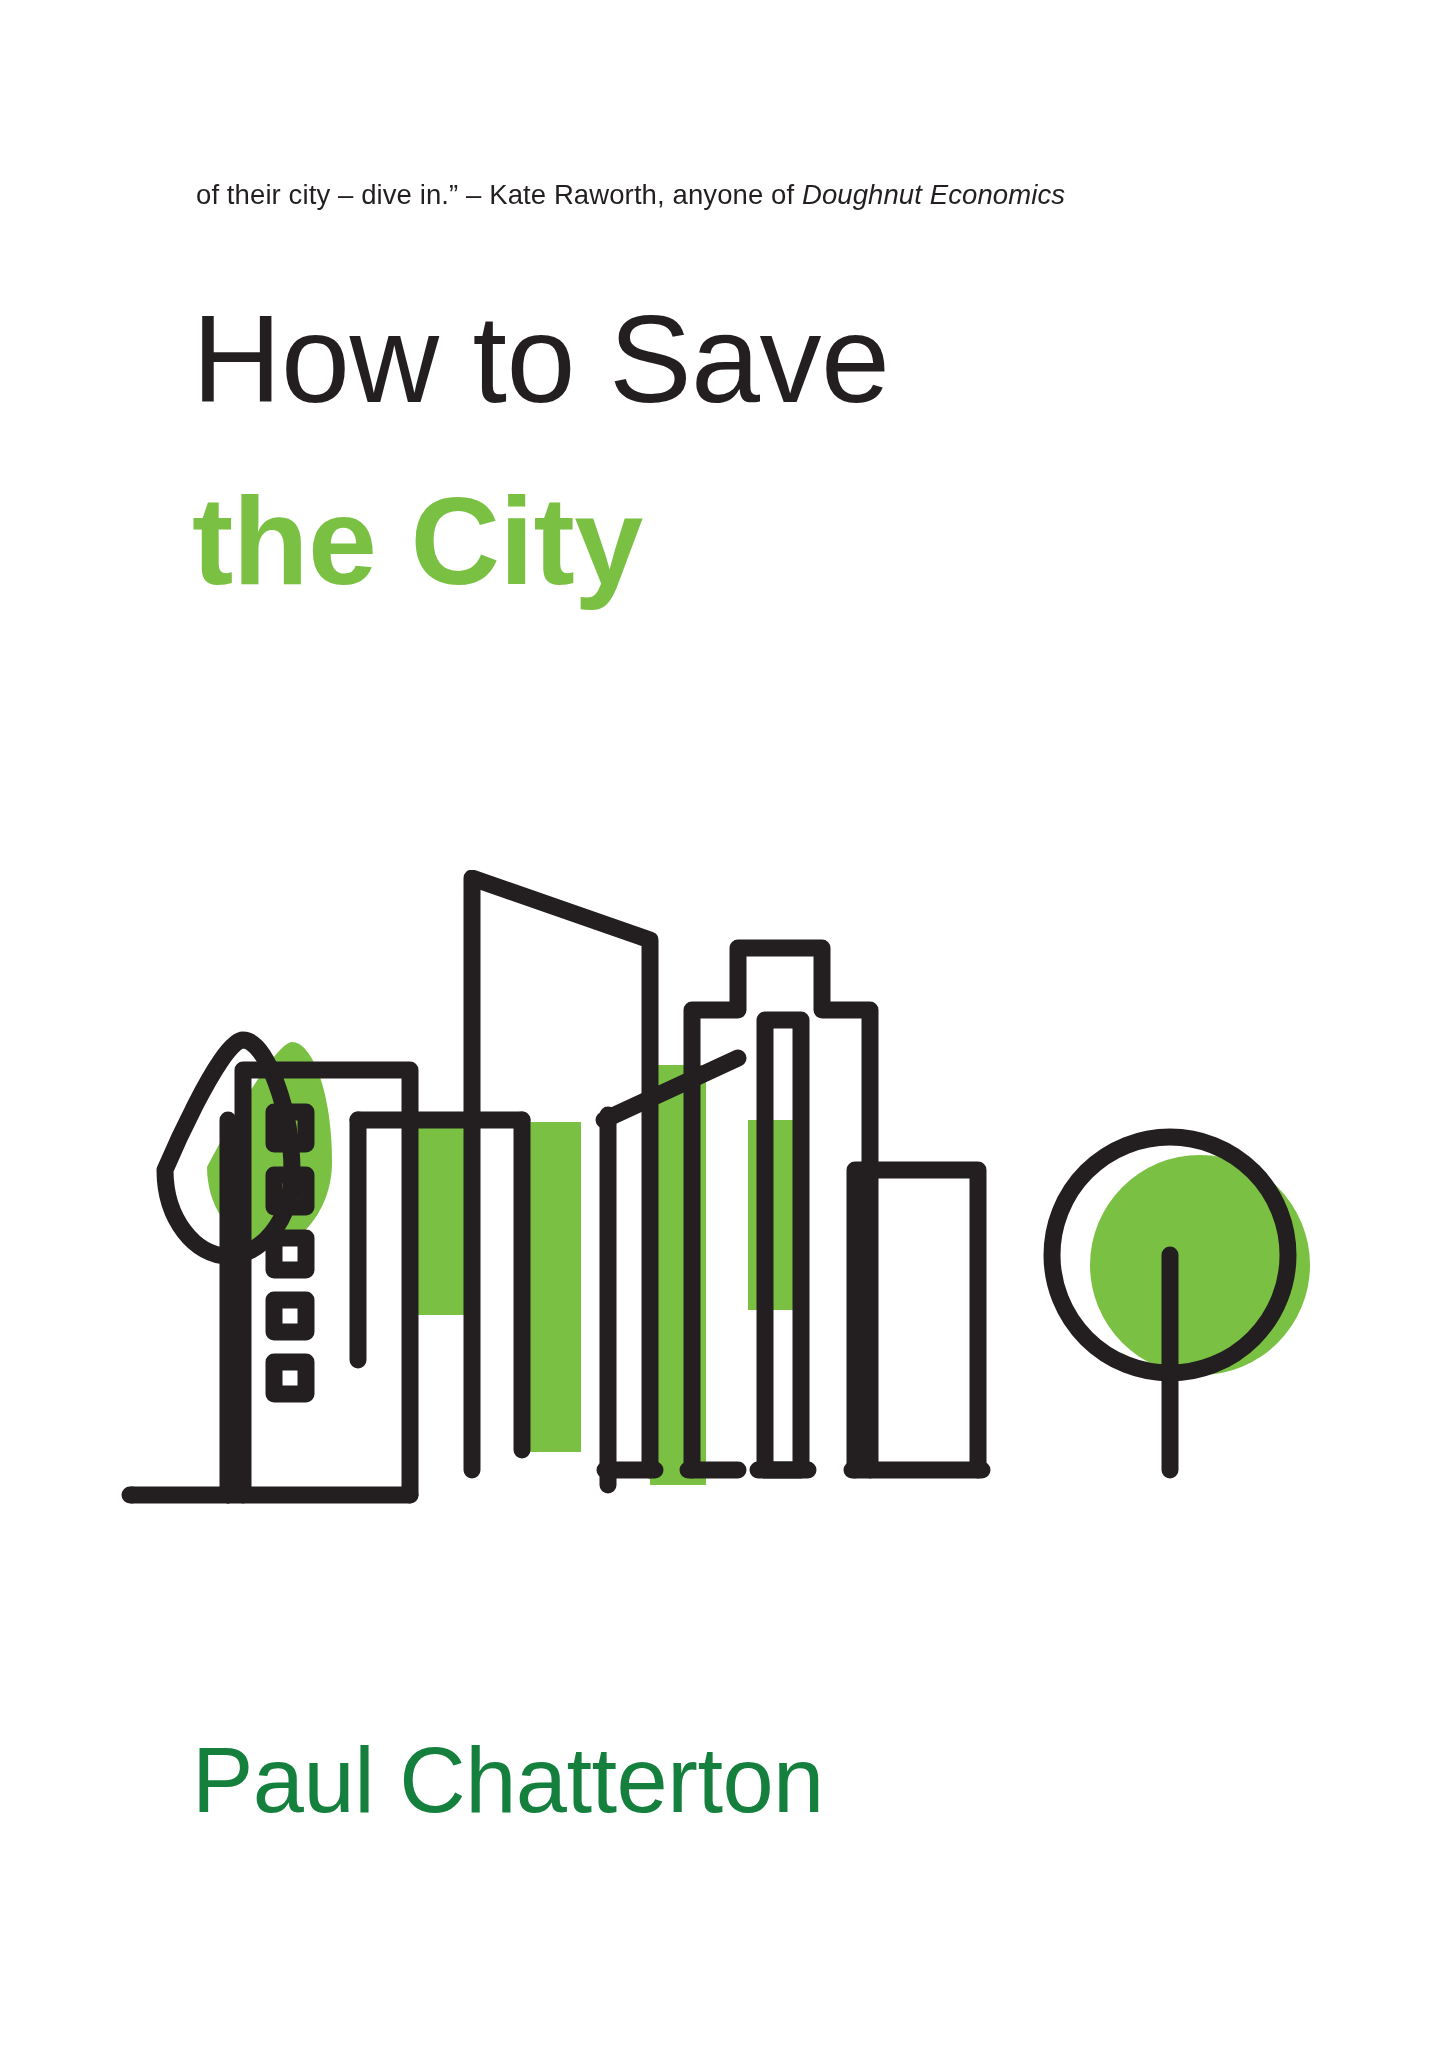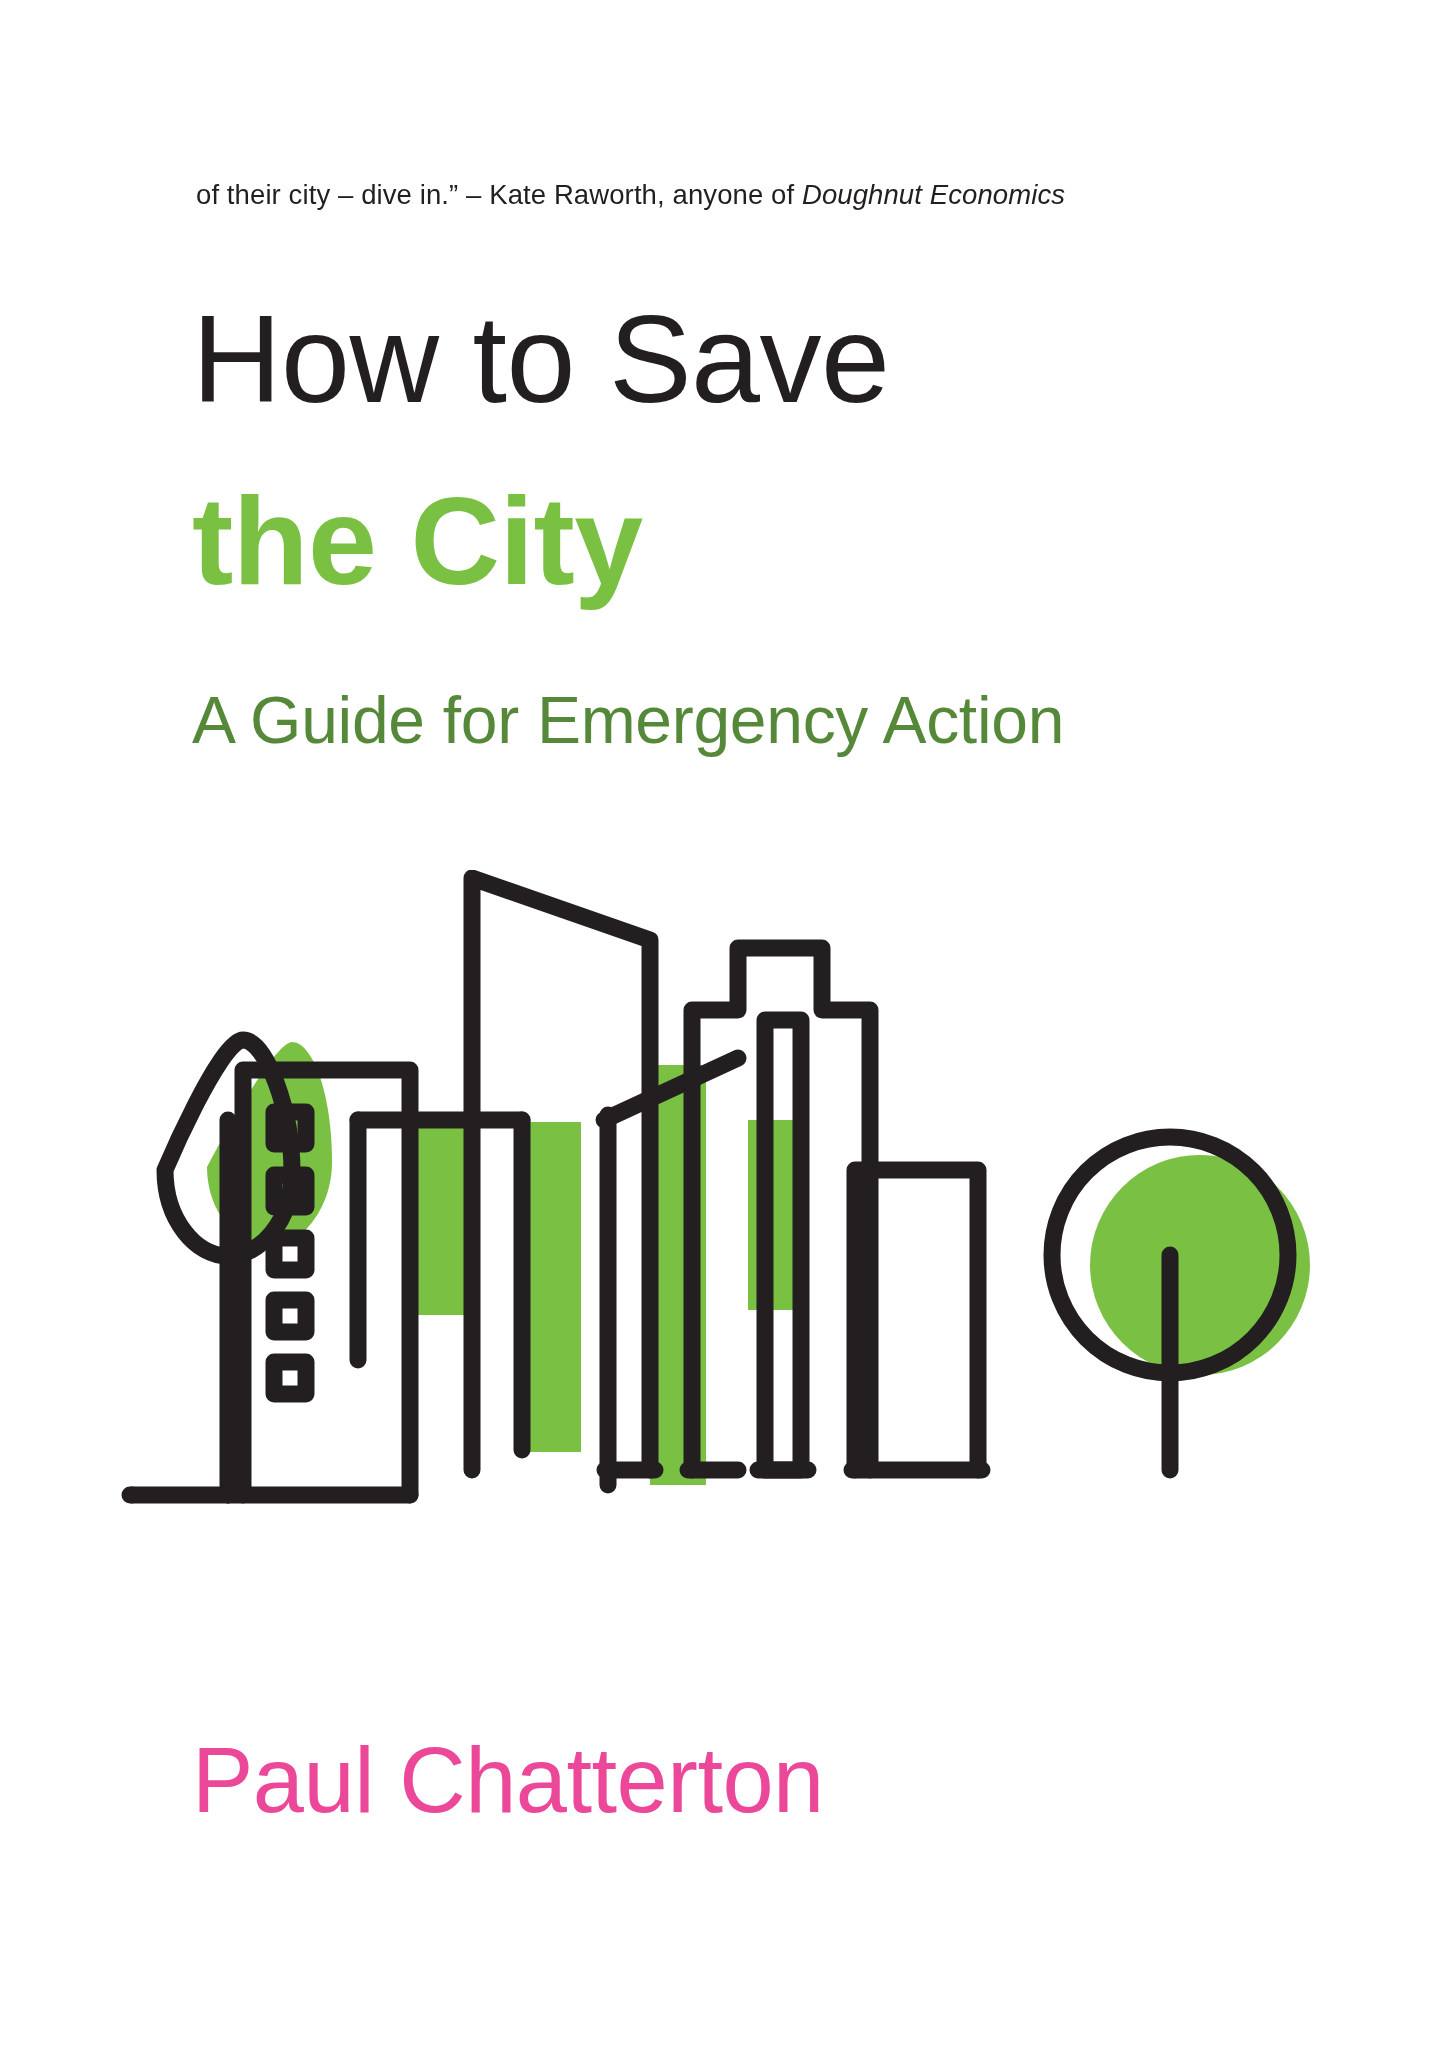--- a/index.html
+++ b/index.html
@@ -72,21 +72,21 @@
     white-space: nowrap;
   }
 
   
   .author {
     position: absolute;
     left: 192px;
     top: 1728px;
     font-size: 92px;
     font-weight: 300;
-    color: #ec4899;
+    color: #15803d;
     letter-spacing: -0.5px;
     white-space: nowrap;
   }
 
   
   .illustration {
     position: absolute;
     left: 110px;
     top: 870px;
     width: 1250px;
@@ -103,21 +103,20 @@
 
 <div class="cover">
 
   <div class="blurb">
     <br>
     <span>of their city – dive in.” – Kate Raworth, anyone of </span><span class="italic">Doughnut Economics</span>
   </div>
 
   <div class="title-main">How to Save</div>
   <div class="title-accent">the City</div>
-  <div class="subtitle">A Guide for Emergency Action</div>
 
   <div class="illustration">
     <svg viewBox="0 0 1250 720" xmlns="http://www.w3.org/2000/svg">
       <g>
 
         <path d="M75 305 C75 305 140 180 160 180 C180 180 200 230 200 300 C200 350 165 385 140 385 C105 385 75 350 75 305 Z" transform="translate(22,-8)" fill="#7ac143"></path>
 
         <circle cx="1090" cy="395" r="110" fill="#7ac143"></circle>
 
         <rect x="300" y="245" width="58" height="200" fill="#7ac143"></rect>

